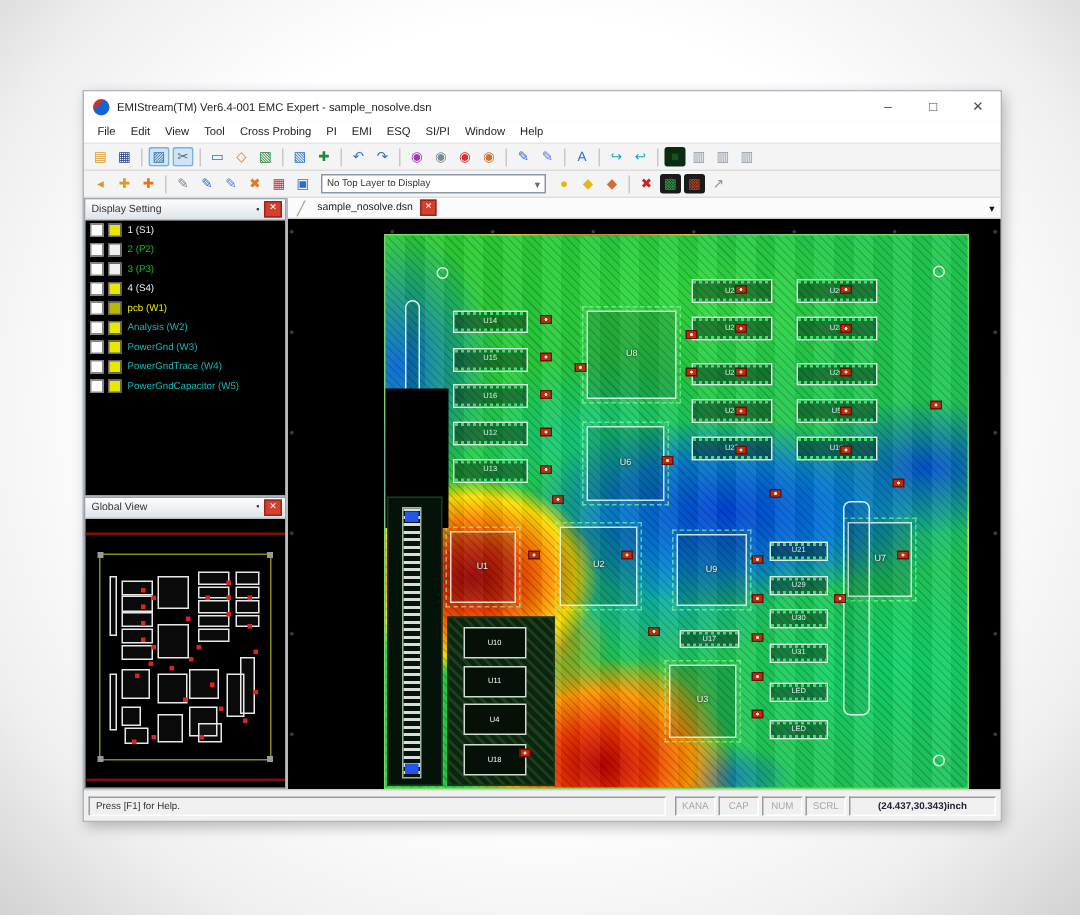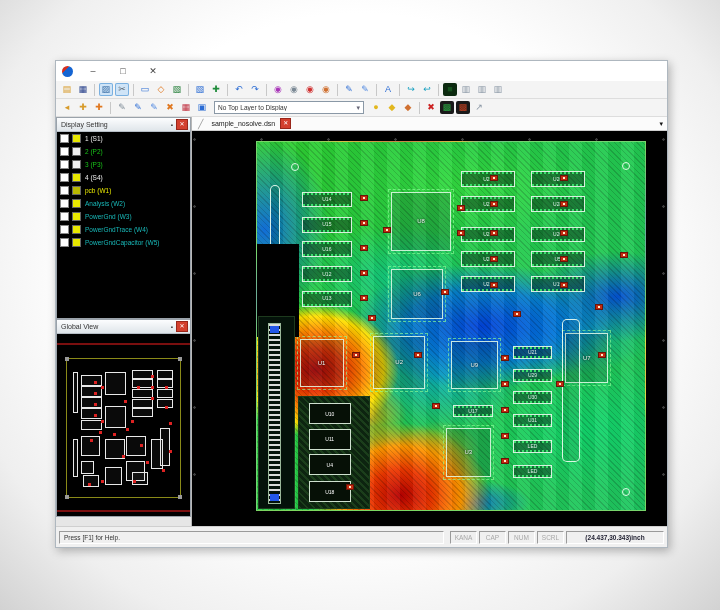--- a/index.html
+++ b/index.html
@@ -113,25 +113,39 @@
   .sb-coord{width:98px;justify-content:center;color:#223;font-weight:bold;margin-left:2px;}
 </style>
 </head>
 <body>
 
 <div id="stage">
   <div id="appwin">
 
     <div class="titlebar">
       <span class="appicon"></span>
+      <span class="apptitle">EMIStream(TM) Ver6.4-001 EMC Expert - sample_nosolve.dsn</span>
       <span class="winbtn">–</span>
       <span class="winbtn">□</span>
       <span class="winbtn">✕</span>
     </div>
 
+    <div class="menubar">
+        <span class="menu-item">File</span>
+        <span class="menu-item">Edit</span>
+        <span class="menu-item">View</span>
+        <span class="menu-item">Tool</span>
+        <span class="menu-item">Cross Probing</span>
+        <span class="menu-item">PI</span>
+        <span class="menu-item">EMI</span>
+        <span class="menu-item">ESQ</span>
+        <span class="menu-item">SI/PI</span>
+        <span class="menu-item">Window</span>
+        <span class="menu-item">Help</span>
+      </div>
 
     <div class="toolbar">
         <span class="ticon" style="color: rgb(215, 155, 42);">▤</span>
         <span class="ticon" style="color: rgb(39, 64, 139);">▦</span>
         <span class="tsep"></span>
         <span class="ticon active" style="color: rgb(58, 110, 165);">▨</span>
         <span class="ticon active" style="color: rgb(90, 102, 112);">✂</span>
         <span class="tsep"></span>
         <span class="ticon" style="color: rgb(43, 108, 212);">▭</span>
         <span class="ticon" style="color: rgb(224, 120, 32);">◇</span>

